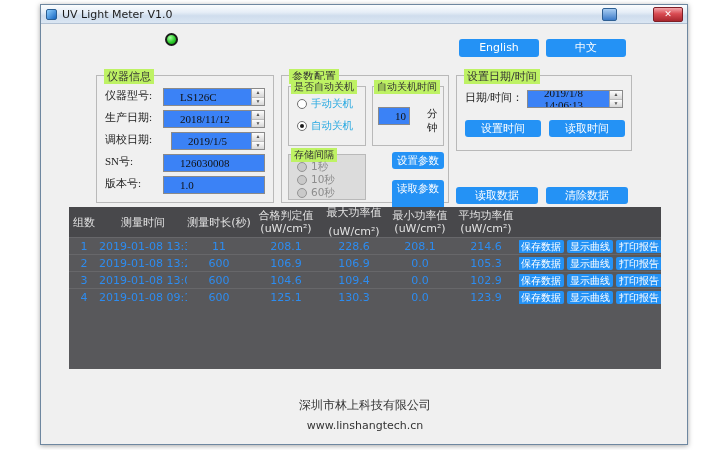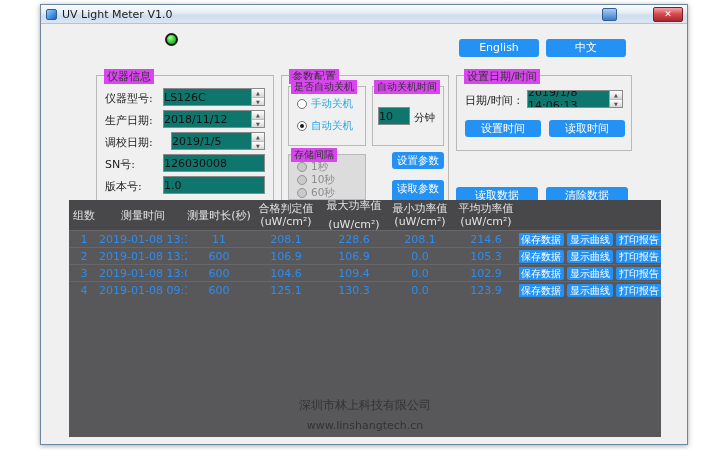--- a/index.html
+++ b/index.html
@@ -18,26 +18,26 @@
   .btn-min { position:absolute; right:70px; top:3px; width:15px; height:13px;
     background:linear-gradient(#a9cdf2,#3d7cc9); border:1px solid #2f5f92; border-radius:2px; }
   .btn-close { position:absolute; right:4px; top:2px; width:30px; height:15px;
     background:linear-gradient(#f3a5aa,#d94b52 45%,#a8262e); border:1px solid #7d1f26;
     border-radius:2px; color:#fff; font-size:9px; line-height:13px; text-align:center; }
 
   
   .btn-blue { position:absolute; background:#2492f5; color:#fff; border-radius:3px;
     font-size:11px; text-align:center; cursor:default; }
   .groupbox { position:absolute; border:1px solid #b9b9b9; }
-  .gb-title { position:absolute; top:-7px; left:7px; background:#d946ef; padding:0 3px;
+  .gb-title { position:absolute; top:-7px; left:7px; background:#bef264; padding:0 3px;
     font-size:11px; color:#333; white-space:nowrap; }
-  .gb-row { position:absolute; left:8px; right:8px; height:18px; display:flex; align-items:flex-end; }
+  .gb-row { position:absolute; left:8px; right:8px; height:18px; display:flex; align-items:flex-start;font-family:Liberation Serif, serif; }
   .f-label { width:58px; font-size:11px; color:#222; white-space:nowrap; }
-  .input { flex:1; height:18px; background:#0f766e; border:1px solid #8a8a8a; position:relative;
-    display:flex; align-items:center; padding-left:0; font-size:11px; color:#111; overflow:hidden; }
+  .input { flex:1; height:18px; background:#3b82f6; border:1px solid #8a8a8a; position:relative;
+    display:flex; align-items:center; padding-left:16px; font-size:11px; color:#111; overflow:hidden; }
   .spinner { position:absolute; right:0; top:0; width:13px; height:100%;
     display:flex; flex-direction:column; border-left:1px solid #a5a5a5; }
   .spin { flex:1; background:linear-gradient(#fdfdfd,#d7d7d7); font-size:5px; color:#555;
     text-align:center; line-height:8px; overflow:hidden; }
   .spin.up { border-bottom:1px solid #bcbcbc; }
 
   .led { position:absolute; left:124px; top:28px; width:13px; height:13px; border-radius:50%;
     border:2px solid #1a1a1a;
     background:radial-gradient(circle at 35% 30%, #a4ff9e, #2ecc2e 55%, #0b9c0b); }
 
@@ -45,21 +45,21 @@
   .radio-row { position:absolute; left:8px; display:flex; align-items:center; height:14px; }
   .radio { width:10px; height:10px; border:1px solid #707070; border-radius:50%;
     background:#fff; margin-right:4px; position:relative; flex:none; }
   .radio.checked::after { content:""; position:absolute; left:2px; top:2px; width:4px; height:4px;
     border-radius:50%; background:#1a1a1a; }
   .radio.disabled { background:#c9c9c9; border-color:#949494; }
   .r-blue { font-size:10.5px; color:#29a9e1; white-space:nowrap; }
   .r-gray { font-size:10.5px; color:#8d8d8d; white-space:nowrap; }
 
   
-  .table { position:absolute; left:28px; top:195px; width:592px; height:237px;
+  .table { position:absolute; left:28px; top:202px; width:592px; height:162px;
     background:#58585b; overflow:hidden; }
   .thead { display:flex; height:30px; background:#48484b; color:#e2e2e2; }
   .th { display:flex; flex-direction:column; justify-content:center; align-items:center;
     font-size:11px; line-height:13px; white-space:nowrap; overflow:hidden; }
   .trow { display:flex; height:17px; border-top:1px solid #67676a; align-items:center;
     color:#2d8cf0; font-size:11px; }
   .td { text-align:center; white-space:nowrap; overflow:hidden; }
   .c0{width:30px;} .c1{width:88px;} .c2{width:64px;} .c3{width:70px;}
   .c4{width:66px;gap:6px;} .c5{width:66px;} .c6{width:66px;}
   .ca{width:142px; display:flex; justify-content:center; align-items:center; gap:3px;}
@@ -149,21 +149,21 @@
         <span class="r-blue">手动关机</span>
       </div>
       <div class="radio-row" style="top:32px;">
         <span class="radio checked"></span>
         <span class="r-blue">自动关机</span>
       </div>
     </div>
 
     <div class="groupbox" style="left:90px; top:10px; width:72px; height:60px;">
       <span class="gb-title" style="left:1px; font-size:10px;">自动关机时间</span>
-      <div class="gb-row" style="left:5px; right:4px; top:20px;">
+      <div class="gb-row" style="left:5px; right:4px; top:20px;gap:13px;">
         <span class="input" style="flex:none; width:32px;">
           <span>10</span>
         </span>
         <span style="font-size:10.5px; color:#222; margin-left:4px;">分钟</span>
       </div>
     </div>
 
     <div class="groupbox" style="left:6px; top:78px; width:78px; height:46px; background:#dcdcdc;">
       <span class="gb-title" style="left:2px; font-size:10px;">存储间隔</span>
       <div class="radio-row" style="top:5px;">

